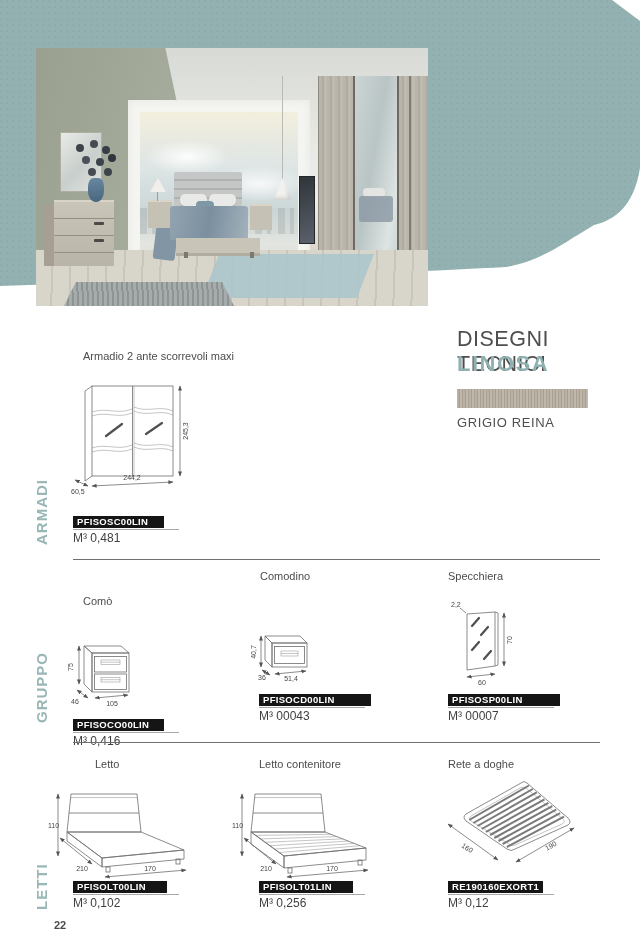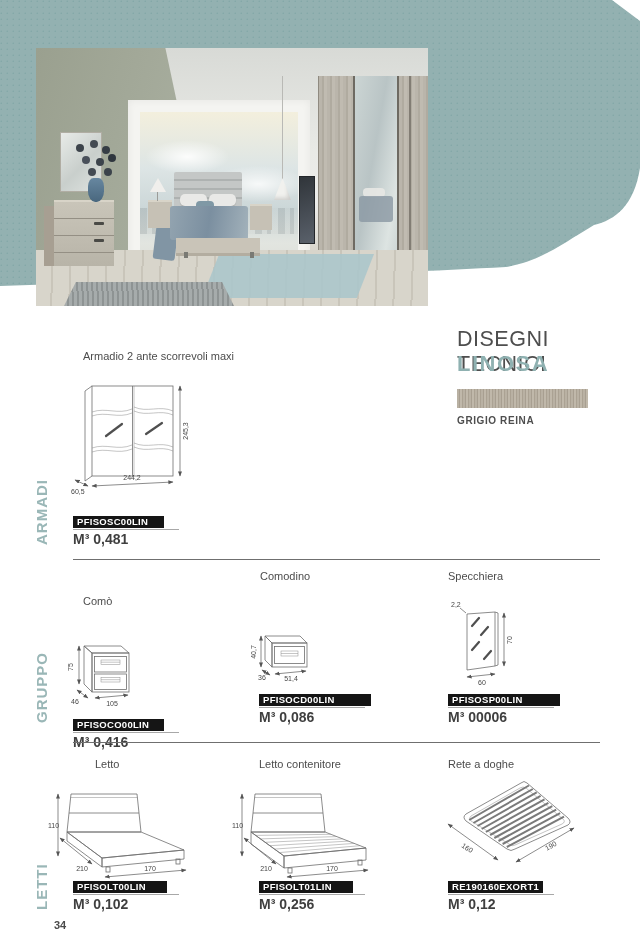--- a/index.html
+++ b/index.html
@@ -67,32 +67,32 @@
   .ph-nstand{position:absolute;width:24px;height:26px;background:#c6c1b5;border-top:2px solid #d8d4c8;}
   .ph-lamp-shade{position:absolute;left:114px;top:130px;width:16px;height:14px;background:#f0efec;
         clip-path:polygon(50% 0,100% 100%,0 100%);}
   .ph-lamp-stem{position:absolute;left:121px;top:144px;width:1px;height:9px;background:#9c9c98;}
 
   
   .title{position:absolute;left:457px;top:327px;font-size:21.5px;font-weight:300;letter-spacing:.5px;color:#4e4e4e;}
   .collection{position:absolute;left:457px;top:351px;font-size:22px;font-weight:700;letter-spacing:1.5px;color:#8fb1b1;}
   .swatch{position:absolute;left:457px;top:389px;width:131px;height:19px;
         background:repeating-linear-gradient(90deg,#b9b1a3 0 2px,#a89f91 2px 3px,#c0b8aa 3px 5px,#aba293 5px 6px);}
-  .finish{position:absolute;left:457px;top:415px;font-size:10px;letter-spacing:.6px;color:#4e4e4e;font-weight:bold;}
+  .finish{position:absolute;left:457px;top:415px;font-size:13px;letter-spacing:.6px;color:#4e4e4e;}
 
   
   .vlabel{position:absolute;left:33px;transform:rotate(-90deg);transform-origin:0 0;
         font-size:15px;font-weight:700;letter-spacing:1px;color:#9ab7b7;white-space:nowrap;}
   .divider{position:absolute;left:73px;width:527px;height:1px;background:#6f6f6f;}
   .product{position:absolute;}
   .ptitle{position:absolute;font-size:11px;color:#4c4c4c;white-space:nowrap;}
   .badge{position:absolute;width:91px;height:12px;background:#151515;color:#ffffff;
         font-size:9.5px;font-weight:700;letter-spacing:.3px;line-height:12px;padding-left:4px;box-sizing:border-box;white-space:nowrap;}
   .code-rule{position:absolute;width:106px;height:1px;background:#a8a8a8;}
-  .volume{position:absolute;font-size:14px;font-weight:700;color:#3f3f3f;white-space:nowrap;}
+  .volume{position:absolute;font-size:12px;font-weight:400;color:#3f3f3f;white-space:nowrap;}
   .pagenum{position:absolute;left:54px;top:919px;font-size:11px;font-weight:700;color:#4a4a4a;}
 
   
   svg.draw{position:absolute;overflow:visible;}
   svg.draw .ln{stroke:#6e6e6e;stroke-width:.8;fill:none;}
   svg.draw .dimln{stroke:#5a5a5a;stroke-width:.7;fill:none;}
   svg.draw .dim{font-size:7px;fill:#454545;font-family:"Liberation Sans",sans-serif;}
   svg.draw .streak{stroke:#4f4f4f;stroke-width:2.2;stroke-linecap:round;}
   svg.draw .slat{stroke:#7a7a7a;stroke-width:2;}
   svg.draw .thin{stroke:#8a8a8a;stroke-width:.5;fill:none;}
@@ -260,21 +260,21 @@
         <line class="dimln" x1="11" y1="38" x2="11" y2="69" marker-start="url(#ad)" marker-end="url(#ad)"></line>
         <text class="dim" transform="rotate(-90 6 54)" x="6" y="54" text-anchor="middle">40,7</text>
         <line class="dimln" x1="12" y1="72" x2="20" y2="77" marker-start="url(#ad)" marker-end="url(#ad)"></line>
         <text class="dim" x="8" y="82">36</text>
         <line class="dimln" x1="25" y1="76" x2="56" y2="73" marker-start="url(#ad)" marker-end="url(#ad)"></line>
         <text class="dim" x="41" y="83" text-anchor="middle">51,4</text>
       </g>
     </svg>
     <div class="badge" style="left:15px;top:126px;width:112px;">PFISOCD00LIN</div>
     <div class="code-rule" style="left:15px;top:139px;"></div>
-    <div class="volume" style="left:15px;top:141px;">M³ 0,086</div>
+    <div class="volume" style="left:15px;top:141px;">M³ 00043</div>
   </div>
 
   <div class="product" style="left:433px;top:568px;width:180px;height:165px;">
     <div class="ptitle" style="left:15px;top:2px;">Specchiera</div>
     <svg class="draw" style="left:12px;top:24px;" width="80" height="98" viewBox="0 0 80 98">
       <defs>
           <marker id="as" markerWidth="6" markerHeight="5" refX="4.6" refY="2" orient="auto-start-reverse" markerUnits="userSpaceOnUse">
             <path d="M0,0 L5,2 L0,4 Z" fill="#555"></path>
           </marker>
         </defs>
@@ -290,21 +290,21 @@
         <text class="dim" x="6" y="15">2,2</text>
         <line class="dimln" x1="15" y1="16" x2="21" y2="21"></line>
         <line class="dimln" x1="59" y1="21" x2="59" y2="74" marker-start="url(#as)" marker-end="url(#as)"></line>
         <text class="dim" transform="rotate(-90 67 48)" x="67" y="48" text-anchor="middle">70</text>
         <line class="dimln" x1="22" y1="85" x2="50" y2="82" marker-start="url(#as)" marker-end="url(#as)"></line>
         <text class="dim" x="37" y="93" text-anchor="middle">60</text>
       </g>
     </svg>
     <div class="badge" style="left:15px;top:126px;width:112px;">PFISOSP00LIN</div>
     <div class="code-rule" style="left:15px;top:139px;"></div>
-    <div class="volume" style="left:15px;top:141px;">M³ 00006</div>
+    <div class="volume" style="left:15px;top:141px;">M³ 00007</div>
   </div>
 
   <div class="divider" style="top:742px;"></div>
 
   <div class="product" style="left:58px;top:755px;width:190px;height:170px;">
     <div class="ptitle" style="left:25px;top:3px;margin-left:12px;">Letto</div>
     <svg class="draw" style="left:-10px;top:25px;" width="150" height="100" viewBox="0 0 150 100">
       <defs>
           <marker id="al1" markerWidth="6" markerHeight="5" refX="4.6" refY="2" orient="auto-start-reverse" markerUnits="userSpaceOnUse">
             <path d="M0,0 L5,2 L0,4 Z" fill="#555"></path>
@@ -399,15 +399,15 @@
         <text class="dim" transform="rotate(33 26 78)" x="26" y="78" text-anchor="middle">160</text>
         <line class="dimln" x1="76" y1="90" x2="134" y2="56" marker-start="url(#ar)" marker-end="url(#ar)"></line>
         <text class="dim" transform="rotate(-28 112 76)" x="112" y="76" text-anchor="middle">190</text>
       </g>
     </svg>
     <div class="badge" style="left:15px;top:126px;width:95px;">RE190160EXORT1</div>
     <div class="code-rule" style="left:15px;top:139px;"></div>
     <div class="volume" style="left:15px;top:141px;">M³ 0,12</div>
   </div>
 
-  <div class="pagenum">34</div>
+  <div class="pagenum">22</div>
 
 </div>
 
 </body></html>

